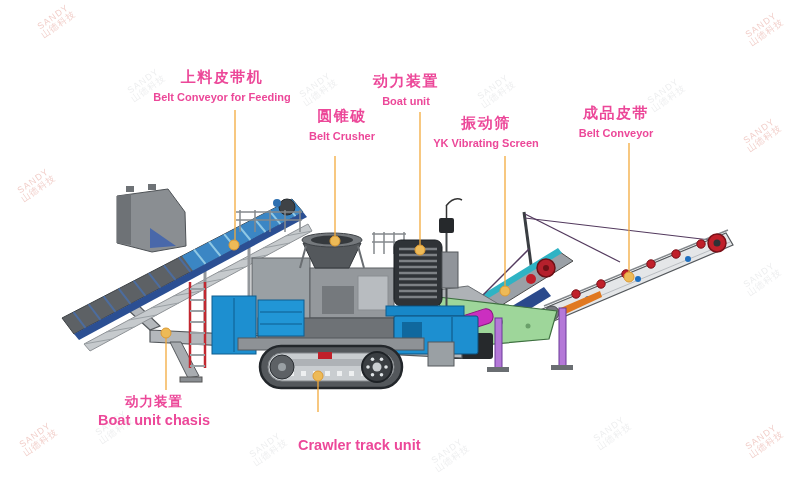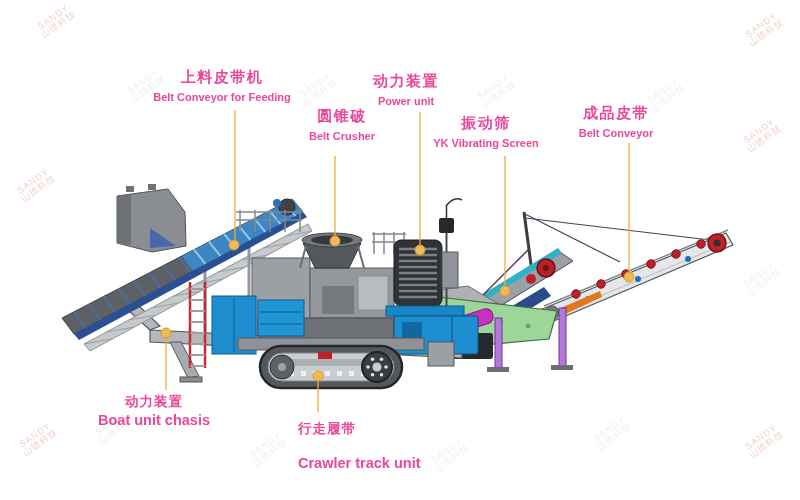--- a/index.html
+++ b/index.html
@@ -319,32 +319,31 @@
   <div class="label" style="left:222px;top:67px">
     <span class="cn">上料皮带机</span>
     <span class="en">Belt Conveyor for Feeding</span>
   </div>
   <div class="label" style="left:342px;top:106px">
     <span class="cn">圆锥破</span>
     <span class="en">Belt Crusher</span>
   </div>
   <div class="label" style="left:406px;top:71px">
     <span class="cn">动力装置</span>
-    <span class="en">Power unit</span>
+    <span class="en">Boat unit</span>
   </div>
   <div class="label" style="left:486px;top:113px">
     <span class="cn">振动筛</span>
     <span class="en">YK Vibrating Screen</span>
   </div>
   <div class="label" style="left:616px;top:103px">
     <span class="cn">成品皮带</span>
     <span class="en">Belt Conveyor</span>
   </div>
   <div class="label small" style="left:154px;top:393px">
     <span class="cn">动力装置</span>
     <span class="en">Boat unit chasis</span>
   </div>
   <div class="label small left gap" style="left:298px;top:420px">
-    <span class="cn">行走履带</span>
     <span class="en">Crawler track unit</span>
   </div>
 
 </div>
 
 </body></html>

